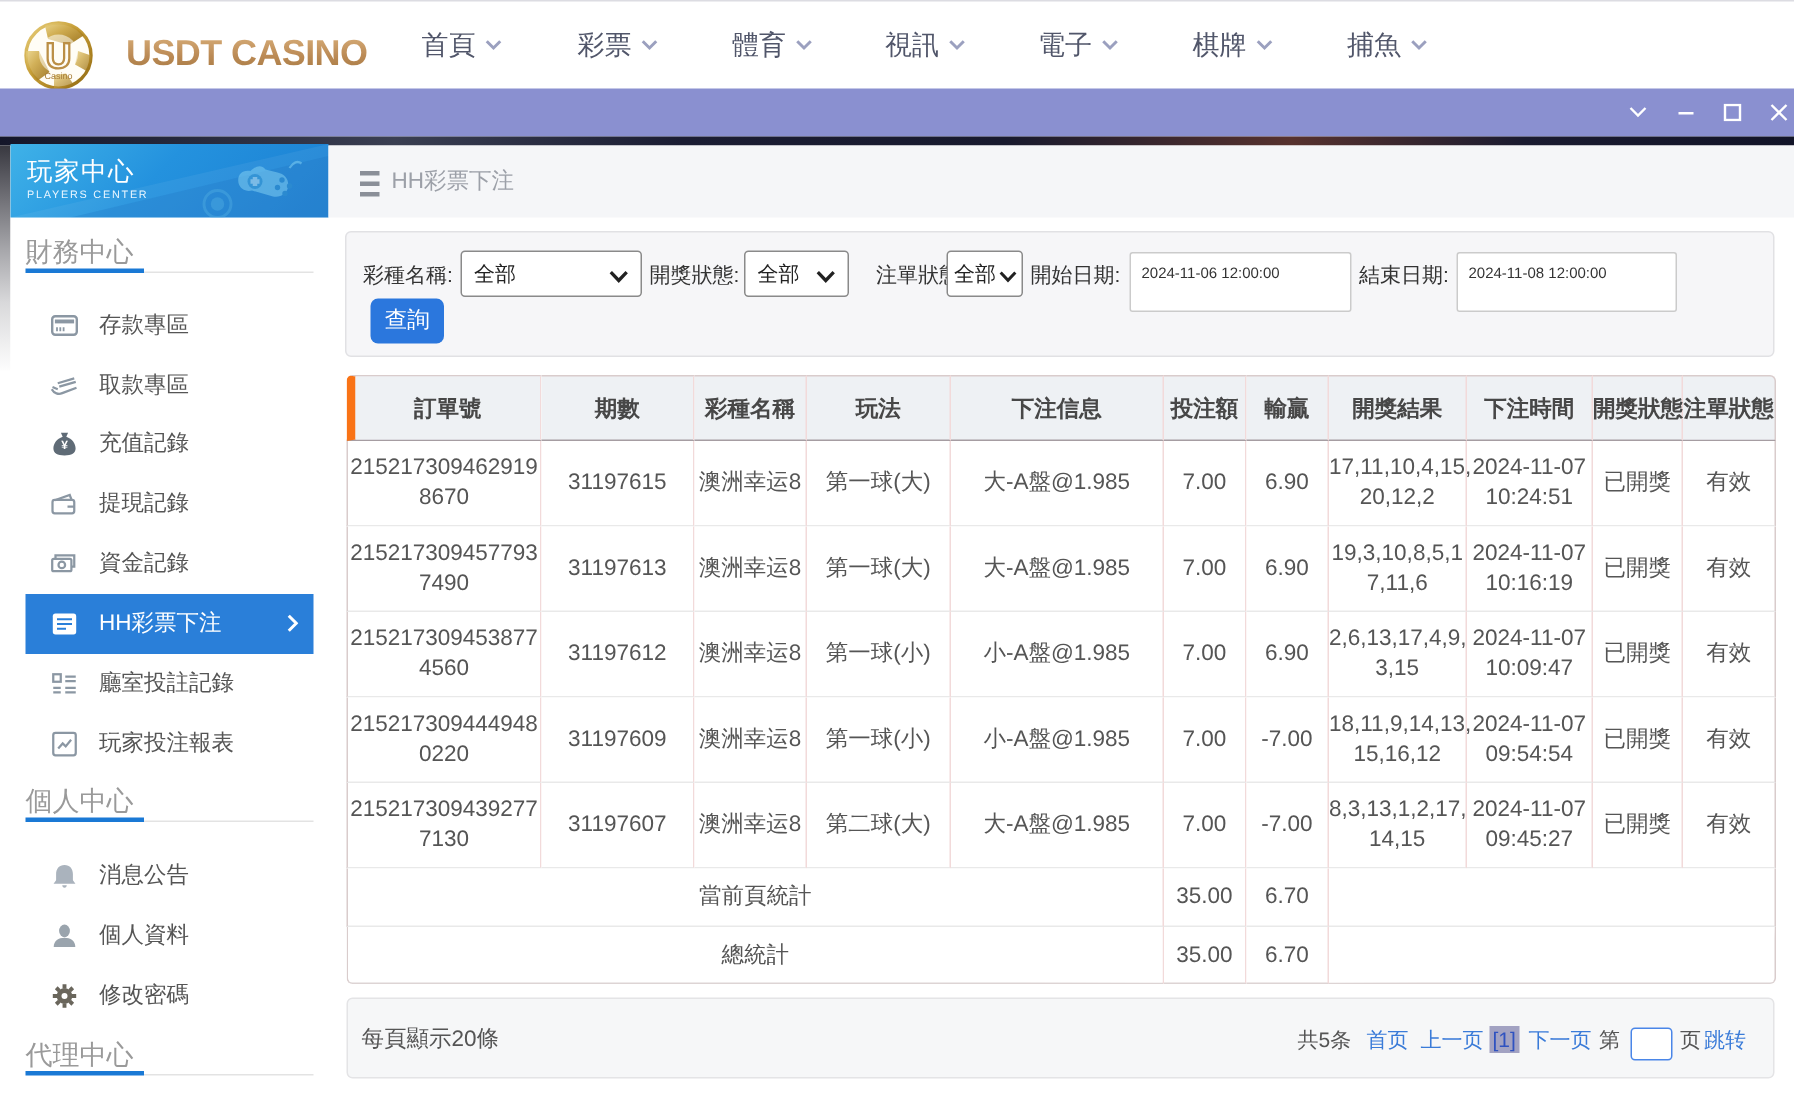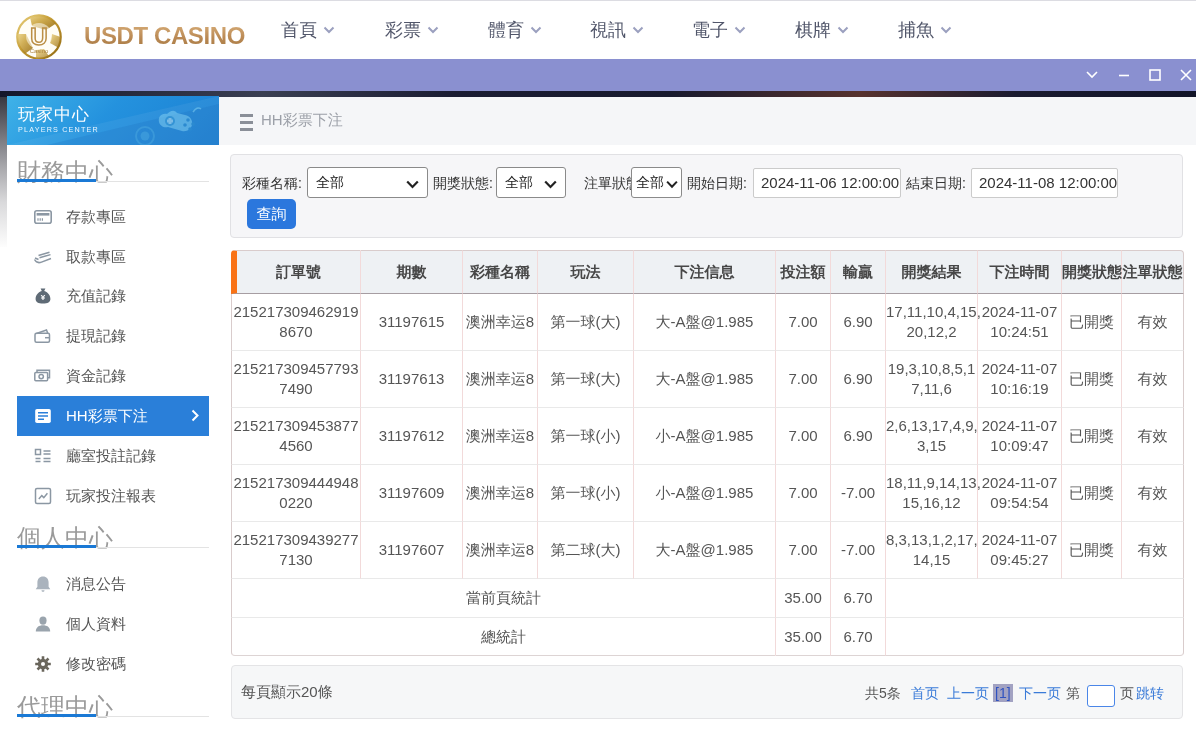--- a/index.html
+++ b/index.html
@@ -23,21 +23,21 @@
     background:linear-gradient(90deg,#14162a,#3a3f52 22%,#1b1d33 38%,#181a2e 56%,#57322e 72%,#1a1b30 85%,#121428); }
   #lstrip { position:absolute; left:0; top:97px; width:7px; height:150px;
     background:linear-gradient(180deg,#383840 0%,#74747a 25%,#a8a8ac 47%,#d9d9db 70%,#fdfdfd 100%); }
 
   
   #side { position:absolute; left:7px; top:97px; width:212px; height:564px; background:#fff; }
   #sidehead { position:absolute; left:0; top:-1px; width:212px; height:49px;
     background:linear-gradient(135deg,#3fb2e8 0%,#2492de 45%,#1b7fd2 100%); overflow:hidden; }
   #sidehead .t1 { position:absolute; left:11px; top:7px; font-size:17px; color:#fff; letter-spacing:1px; }
   #sidehead .t2 { position:absolute; left:11px; top:29px; font-size:7.2px; color:#eaf6ff; letter-spacing:1.2px; }
-  .sec-title { position:absolute; left:10px; font-size:24px; color:#9a9a9a; }
+  .sec-title { position:absolute; left:10px; font-size:18px; color:#9a9a9a; }
   .sec-line-b { position:absolute; left:10px; width:79px; height:3px; background:#1a79d5; }
   .sec-line-g { position:absolute; left:89px; width:113px; height:1px; background:#e3e3e3; margin-top:1px; }
   .mitem { position:absolute; left:0; width:212px; height:40px; }
   .mitem .ic { position:absolute; left:26px; top:10px; width:20px; height:20px; }
   .mitem .tx { position:absolute; left:59px; top:10px; font-size:15px; color:#555; line-height:20px; white-space:nowrap; }
   #active { position:absolute; left:10px; top:299px; width:192px; height:40px; background:#2a7fd9; }
   #active .ic { position:absolute; left:16px; top:10px; }
   #active .tx { position:absolute; left:49px; top:10px; font-size:15px; color:#fff; line-height:20px; }
   #active .ar { position:absolute; right:10px; top:13px; }
 
@@ -45,22 +45,22 @@
   #crumb { position:absolute; left:219px; top:97px; width:977px; height:48px; background:#f5f6f8; }
   #crumb .bars div { position:absolute; left:21px; width:13px; height:3px; background:#8a8f98; }
   #crumb .bc { position:absolute; left:42px; top:14px; font-size:15px; color:#9ca0a8; }
 
   #fpanel { position:absolute; left:230px; top:154px; width:953px; height:84px; background:#f6f6f8;
     border:1px solid #e1e1e4; border-radius:4px; }
   .flabel { position:absolute; top:0; height:28px; line-height:28px; font-size:14px; color:#333; white-space:nowrap; }
   .fsel { position:absolute; top:0; height:31px; background:#fff; border:1px solid #8a8a8a; border-radius:3px;
     font-size:14px; color:#222; line-height:29px; padding-left:8px; }
   .fsel svg { position:absolute; right:8px; top:12px; }
-  .finput { position:absolute; top:1px; height:30px; background:#fff; border:1px solid #cbcbcb; border-radius:2px;
-    font-size:15px; color:#333; line-height:28px; padding-left:7px; white-space:nowrap; }
+  .finput { position:absolute; top:1px; height:40px; background:#fff; border:1px solid #cbcbcb; border-radius:2px;
+    font-size:10px; color:#333; line-height:28px; padding-left:7px; white-space:nowrap; }
   #qbtn { position:absolute; left:16px; top:44px; width:49px; height:30px; background:#2b77dd; border-radius:5px;
     color:#fff; font-size:15px; text-align:center; line-height:30px; }
 
   
   #tbl { position:absolute; left:231px; top:250px; width:953px; border-collapse:separate; border-spacing:0;
     table-layout:fixed; font-size:15px; color:#555; }
   #tbl th { background:#eef1f4; font-weight:bold; color:#474747; height:44px; font-size:15px; white-space:nowrap; overflow:visible;
     border-right:1px solid #f2dada; border-bottom:1px solid #a69da2; text-align:center; }
   #tbl th:first-child { border-left:6px solid #f97316; border-top-left-radius:4px; }
   #tbl th { border-top:1px solid #d9cccc; }

